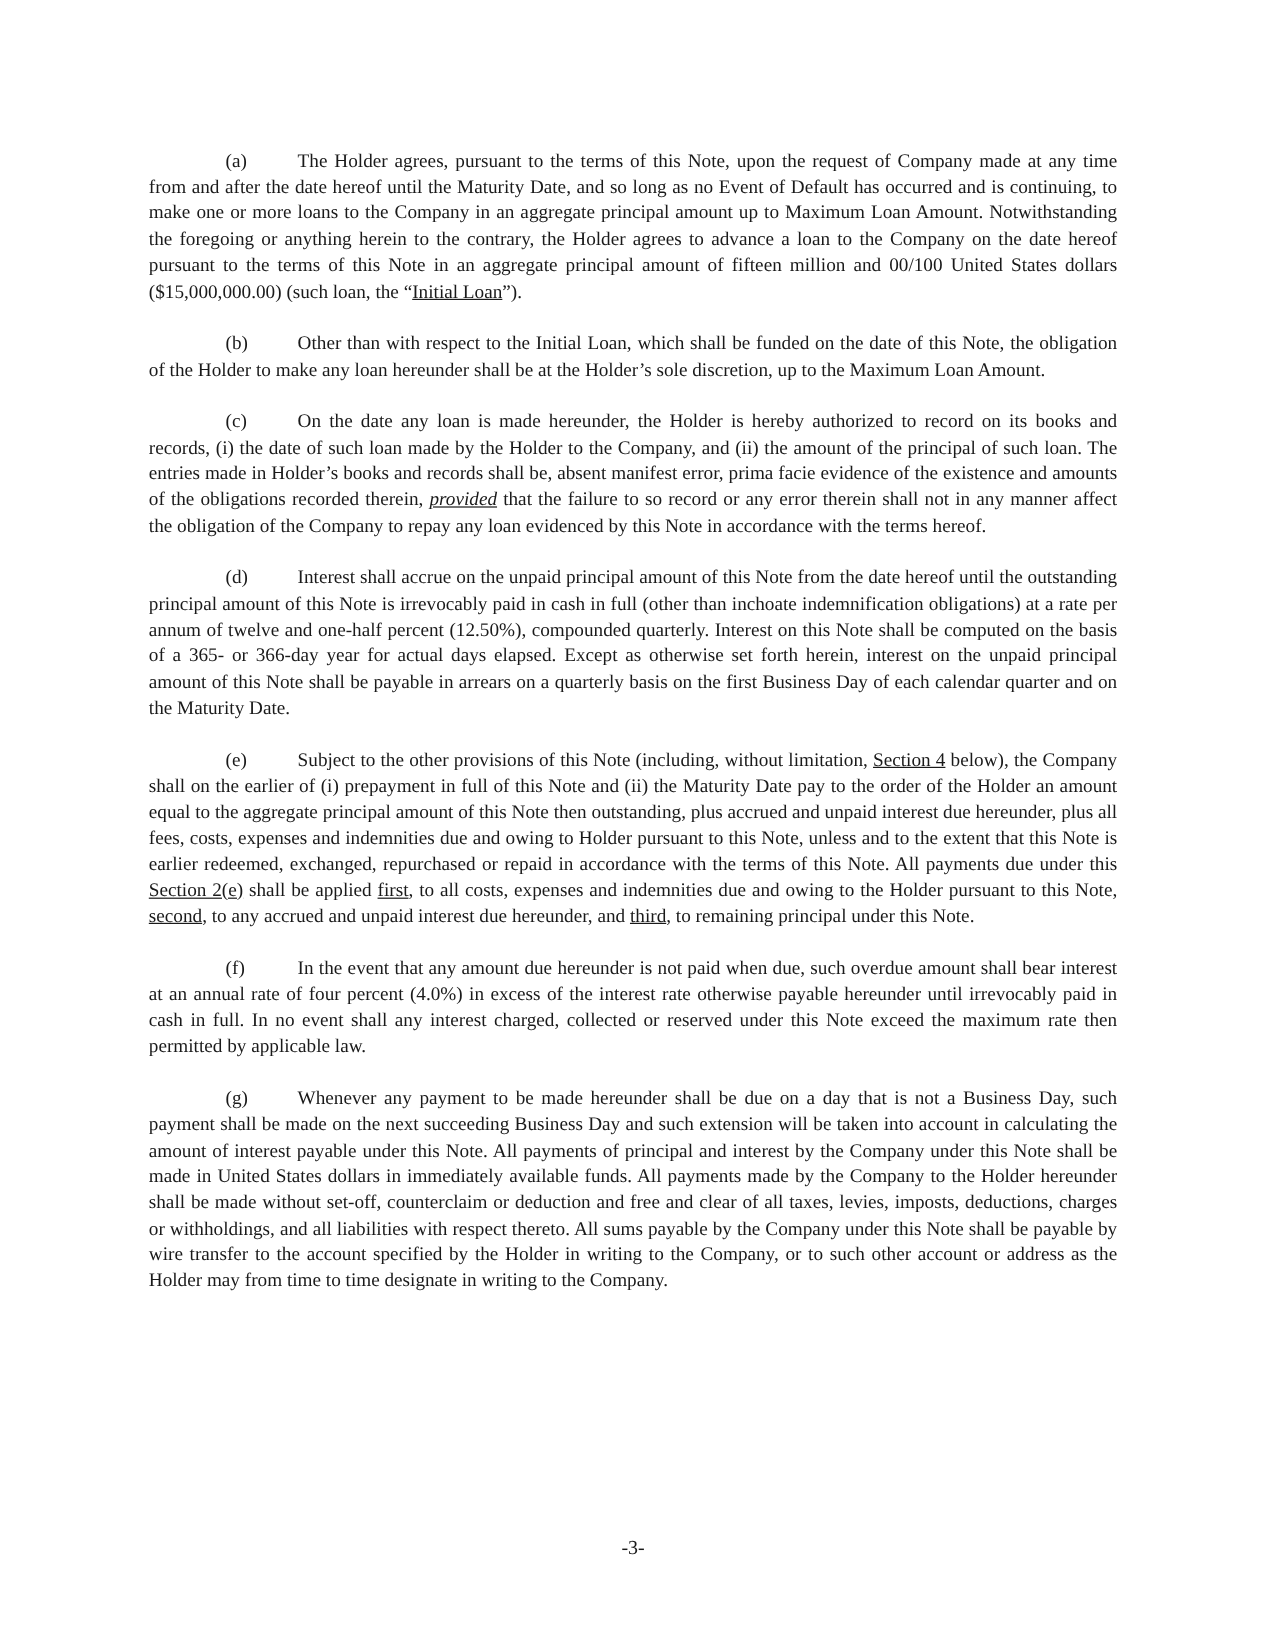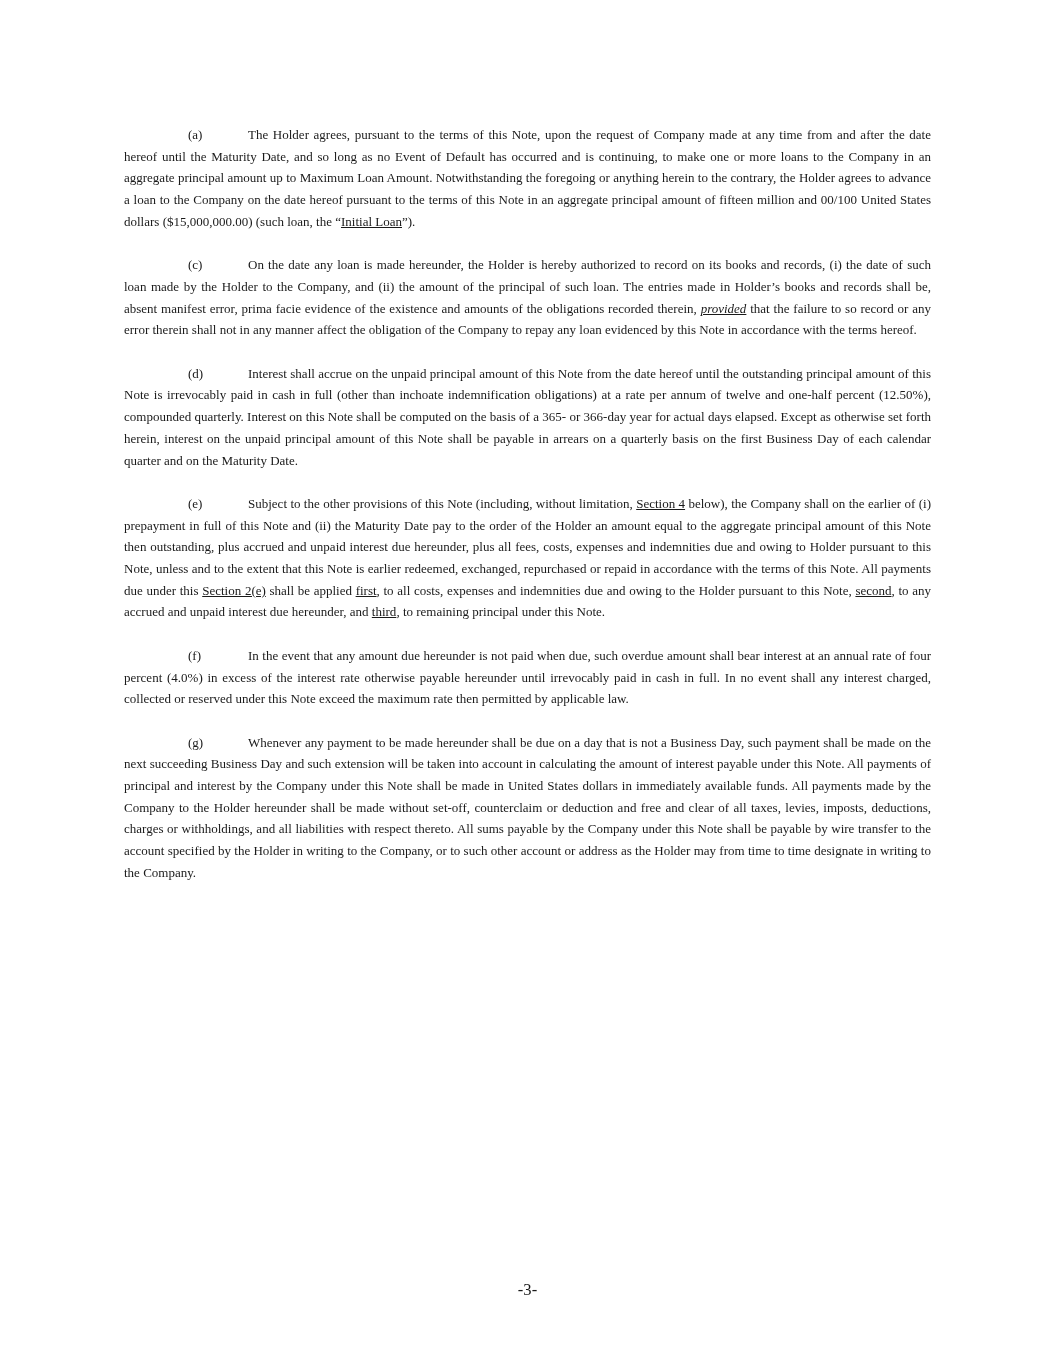--- a/index.html
+++ b/index.html
@@ -1,34 +1,35 @@
 <!DOCTYPE html>
 <html><head>
 <meta charset="utf-8">
 <style>
   html, body { margin: 0; padding: 0; background: #ffffff; }
   body { width: 1055px; height: 1365px; position: relative; overflow: hidden; }
   .page {
     position: absolute; left: 124px; top: 124px; width: 807px;
     font-family: "Liberation Serif", serif;
-    font-size: 13px; line-height: 21.7px; color: #1a1a1a;
+    font-size: 16px; line-height: 21.7px; color: #1a1a1a;
   }
   .para { text-align: justify; margin: 0 0 21.7px 0; text-indent: 64px; }
   .label { display: inline-block; width: 60px; text-indent: 0; }
   .u { text-decoration: underline; }
   .i { font-style: italic; text-decoration: underline; }
   .pnum {
     position: absolute; top: 1280px; left: 0; width: 1055px; text-align: center;
     font-family: "Liberation Serif", serif; font-size: 16.6px; color: #1a1a1a;
   }
 </style>
 </head>
 <body>
 
 <div class="page" id="page">
     <p class="para"><span class="label">(a)</span><span>The Holder agrees, pursuant to the terms of this Note, upon the request of Company made at any time from and after the date hereof until the Maturity Date, and so long as no Event of Default has occurred and is continuing, to make one or more loans to the Company in an aggregate principal amount up to Maximum Loan Amount.  Notwithstanding the foregoing or anything herein to the contrary, the Holder agrees to advance a loan to the Company on the date hereof pursuant to the terms of this Note in an aggregate principal amount of fifteen million and 00/100 United States dollars ($15,000,000.00) (such loan, the “</span><span class="u">Initial Loan</span><span>”).</span></p>
+    <p class="para"><span class="label">(b)</span><span>Other than with respect to the Initial Loan, which shall be funded on the date of this Note, the obligation of the Holder to make any loan hereunder shall be at the Holder’s sole discretion, up to the Maximum Loan Amount.</span></p>
     <p class="para"><span class="label">(c)</span><span>On the date any loan is made hereunder, the Holder is hereby authorized to record on its books and records, (i) the date of such loan made by the Holder to the Company, and (ii) the amount of the principal of such loan.  The entries made in Holder’s books and records shall be, absent manifest error, prima facie evidence of the existence and amounts of the obligations recorded therein, </span><span class="i">provided</span><span> that the failure to so record or any error therein shall not in any manner affect the obligation of the Company to repay any loan evidenced by this Note in accordance with the terms hereof.</span></p>
     <p class="para"><span class="label">(d)</span><span>Interest shall accrue on the unpaid principal amount of this Note from the date hereof until the outstanding principal amount of this Note is irrevocably paid in cash in full (other than inchoate indemnification obligations) at a rate per annum of twelve and one-half percent (12.50%), compounded quarterly.  Interest on this Note shall be computed on the basis of a 365- or 366-day year for actual days elapsed.  Except as otherwise set forth herein, interest on the unpaid principal amount of this Note shall be payable in arrears on a quarterly basis on the first Business Day of each calendar quarter and on the Maturity Date.</span></p>
     <p class="para"><span class="label">(e)</span><span>Subject to the other provisions of this Note (including, without limitation, </span><span class="u">Section 4</span><span> below), the Company shall on the earlier of (i) prepayment in full of this Note and (ii) the Maturity Date pay to the order of the Holder an amount equal to the aggregate principal amount of this Note then outstanding, plus accrued and unpaid interest due hereunder, plus all fees, costs, expenses and indemnities due and owing to Holder pursuant to this Note, unless and to the extent that this Note is earlier redeemed, exchanged, repurchased or repaid in accordance with the terms of this Note.  All payments due under this </span><span class="u">Section 2(e)</span><span> shall be applied </span><span class="u">first</span><span>, to all costs, expenses and indemnities due and owing to the Holder pursuant to this Note, </span><span class="u">second</span><span>, to any accrued and unpaid interest due hereunder, and </span><span class="u">third</span><span>, to remaining principal under this Note.</span></p>
     <p class="para"><span class="label">(f)</span><span>In the event that any amount due hereunder is not paid when due, such overdue amount shall bear interest at an annual rate of four percent (4.0%) in excess of the interest rate otherwise payable hereunder until irrevocably paid in cash in full.  In no event shall any interest charged, collected or reserved under this Note exceed the maximum rate then permitted by applicable law.</span></p>
     <p class="para"><span class="label">(g)</span><span>Whenever any payment to be made hereunder shall be due on a day that is not a Business Day, such payment shall be made on the next succeeding Business Day and such extension will be taken into account in calculating the amount of interest payable under this Note.  All payments of principal and interest by the Company under this Note shall be made in United States dollars in immediately available funds.  All payments made by the Company to the Holder hereunder shall be made without set-off, counterclaim or deduction and free and clear of all taxes, levies, imposts, deductions, charges or withholdings, and all liabilities with respect thereto.  All sums payable by the Company under this Note shall be payable by wire transfer to the account specified by the Holder in writing to the Company, or to such other account or address as the Holder may from time to time designate in writing to the Company.</span></p>
   </div>
 <div class="pnum">-3-</div>
 
 </body></html>

